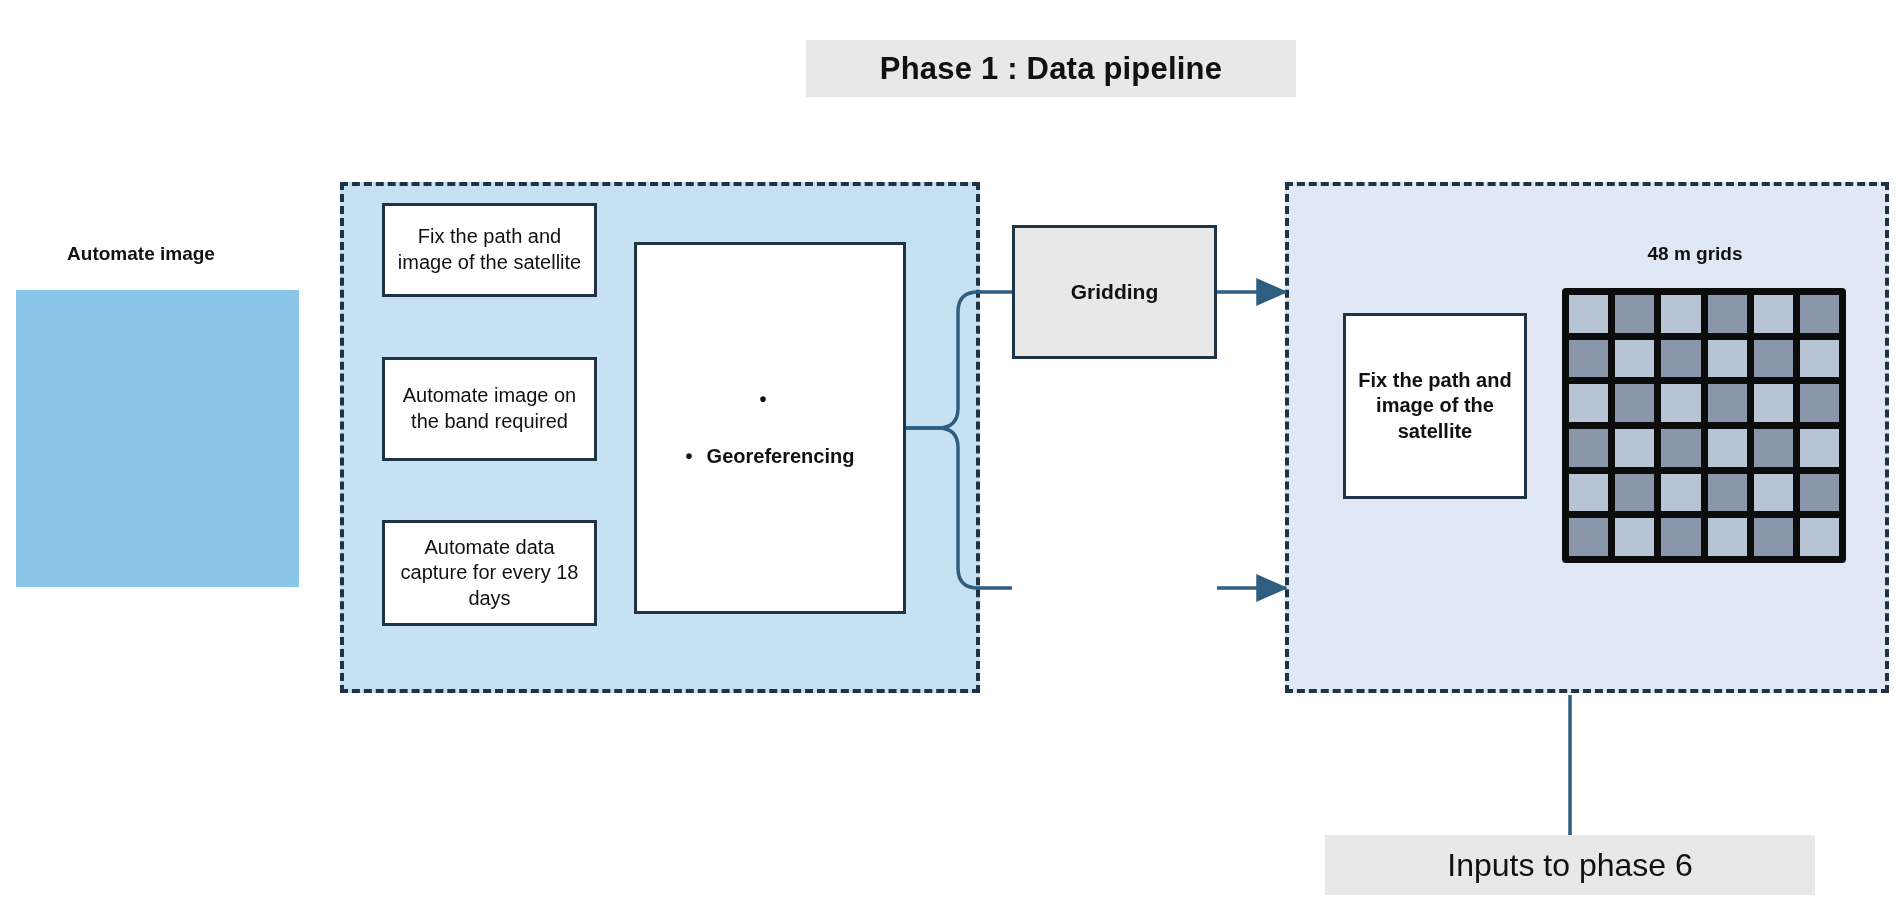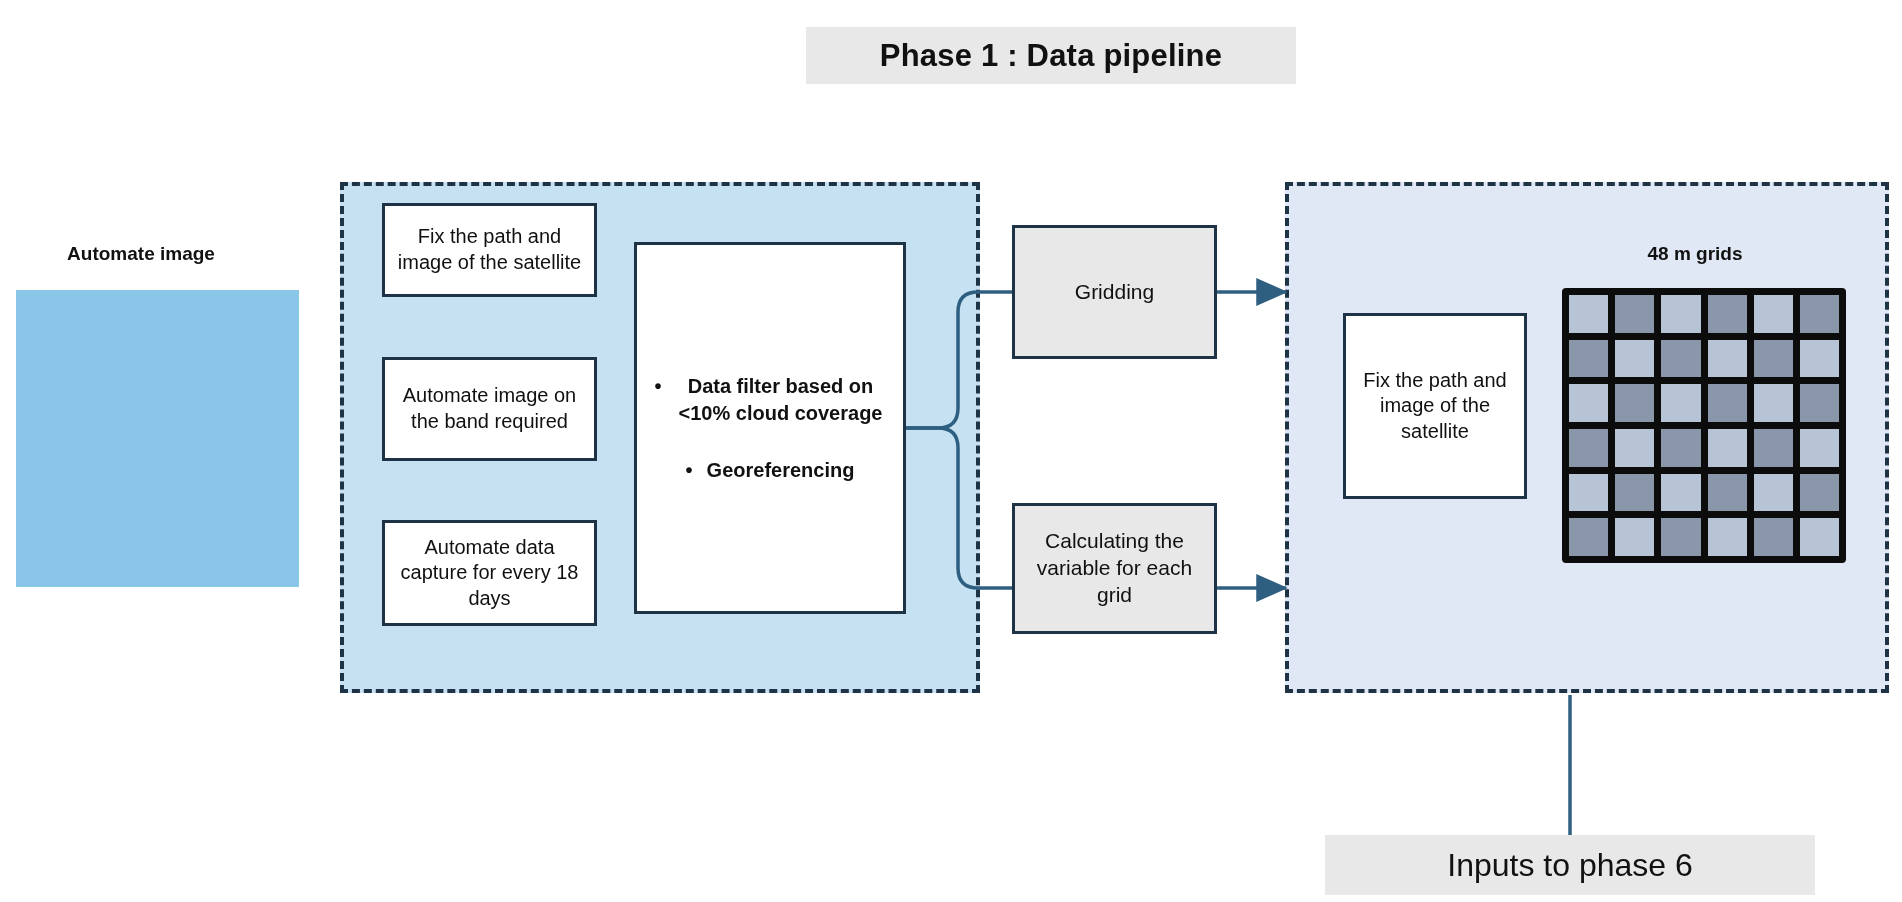--- a/index.html
+++ b/index.html
@@ -24,21 +24,21 @@
   
   .banner {
     background: #e8e8e8;
     display: flex;
     align-items: center;
     justify-content: center;
     text-align: center;
   }
   .title-banner {
     left: 806px;
-    top: 27px;
+    top: 40px;
     width: 490px;
     height: 57px;
     font-size: 31px;
     font-weight: bold;
     letter-spacing: 0.2px;
   }
   .footer-banner {
     left: 1325px;
     top: 835px;
     width: 490px;
@@ -87,21 +87,21 @@
   .box {
     border: 3px solid #1f3347;
     background: #ffffff;
     display: flex;
     align-items: center;
     justify-content: center;
     text-align: center;
     line-height: 1.28;
   }
   .box-plain { font-size: 20px; font-weight: normal; padding: 4px 8px; }
-  .box-bold  { font-size: 20px; font-weight: normal;   padding: 20px 8px; }
+  .box-bold  { font-size: 20px; font-weight: bold;   padding: 20px 8px; }
   .box-gray  { background: #e8e8e8; }
 
   .b-fixpath   { left: 382px; top: 203px; width: 215px; height: 94px; }
   .b-download  { left: 382px; top: 357px; width: 215px; height: 104px; }
   .b-automate  { left: 382px; top: 520px; width: 215px; height: 106px; }
 
   .b-filter {
     left: 634px; top: 242px; width: 272px; height: 372px;
     flex-direction: column;
     justify-content: center;
@@ -190,31 +190,29 @@
   </svg>
 
   <div class="abs box box-plain b-fixpath">Fix the path and image of the satellite</div>
   <div class="abs box box-plain b-download">Automate image on the band required</div>
   <div class="abs box box-plain b-automate">Automate data capture for every 18 days</div>
 
   <div class="abs box b-filter">
     <div class="bullets">
       <div class="bullet-row">
         <span class="bullet-dot">•</span>
-        <span class="bullet-text">Data filter based on &lt;10% cloud coverage</span>
       </div>
       <div class="bullet-row">
         <span class="bullet-dot">•</span>
         <span class="bullet-text">Georeferencing</span>
       </div>
     </div>
   </div>
 
   <div class="abs box box-bold box-gray b-gridding">Gridding</div>
-  <div class="abs box box-bold box-gray b-calc">Calculating the variable for each grid</div>
 
   <div class="abs box box-bold b-fixpath2">Fix the path and image of the satellite</div>
 
   <div class="abs grid-label">48 m grids</div>
   <div class="abs grid-wrap" id="grid-wrap" style="background: rgb(12, 12, 12); grid-template-columns: repeat(6, 1fr); grid-template-rows: repeat(6, 1fr);">
       <div class="grid-cell" style="background: rgb(183, 196, 214);"></div>
       <div class="grid-cell" style="background: rgb(138, 151, 171);"></div>
       <div class="grid-cell" style="background: rgb(183, 196, 214);"></div>
       <div class="grid-cell" style="background: rgb(138, 151, 171);"></div>
       <div class="grid-cell" style="background: rgb(183, 196, 214);"></div>

